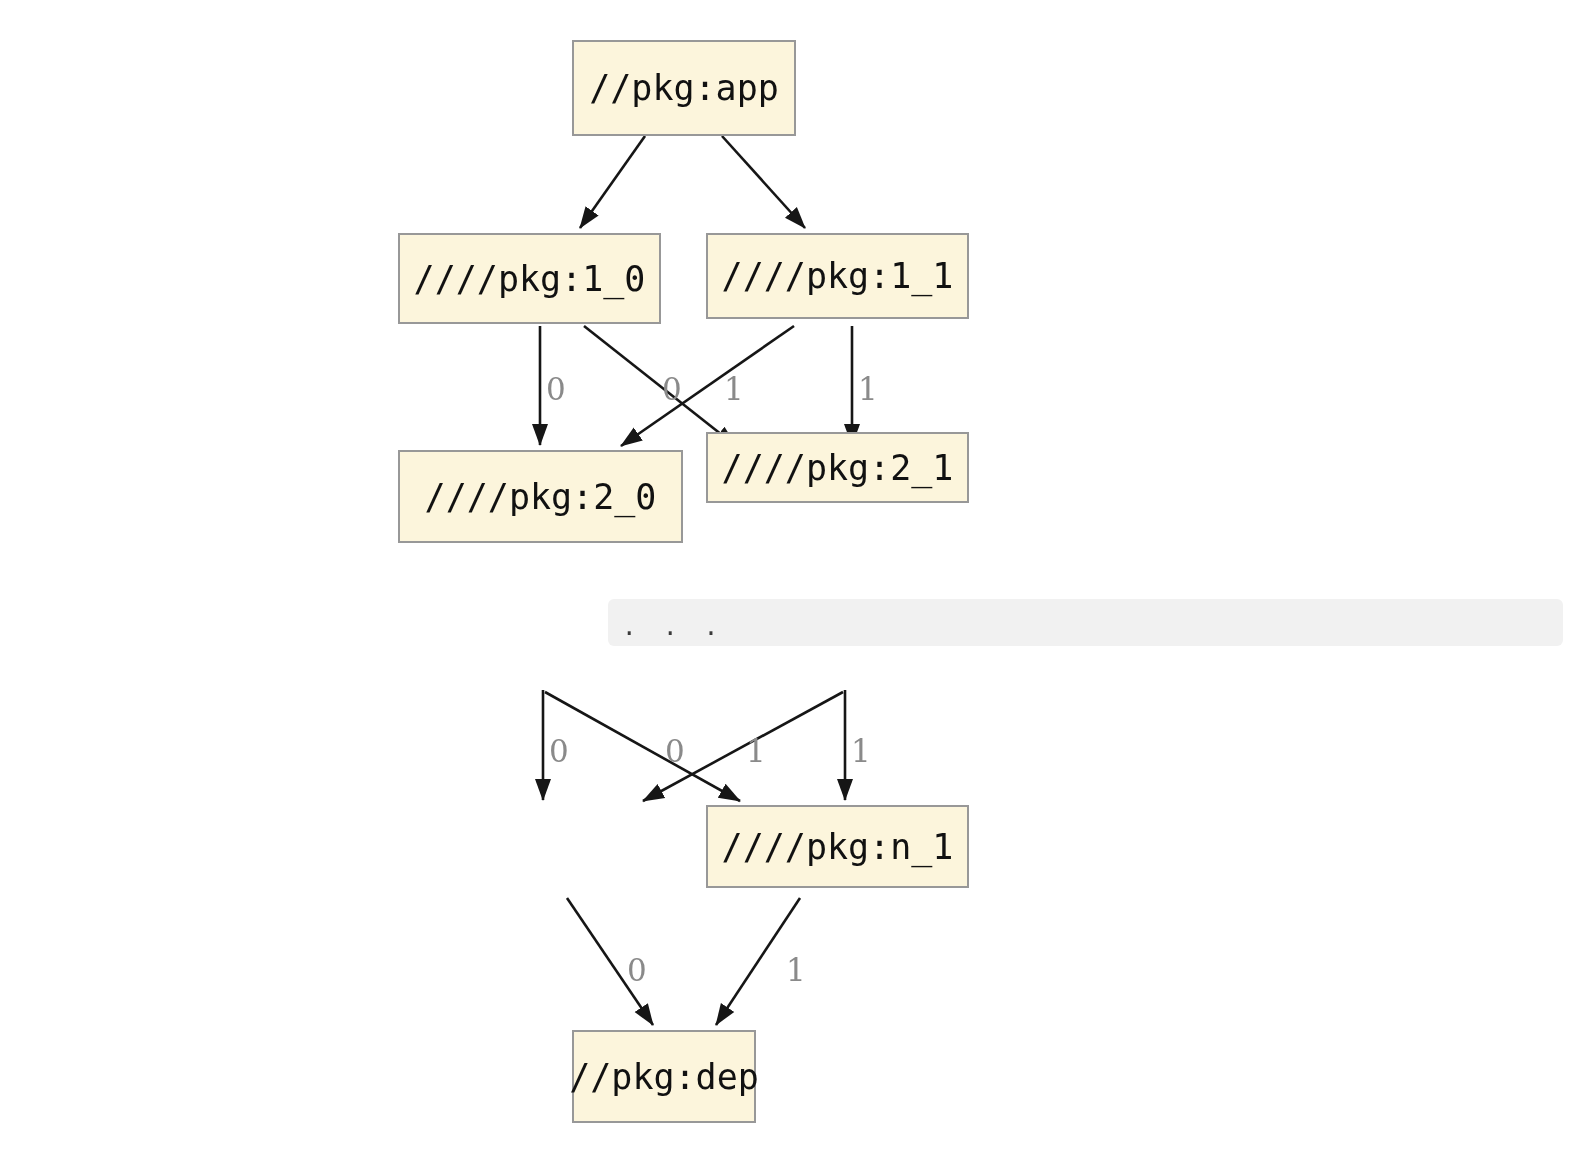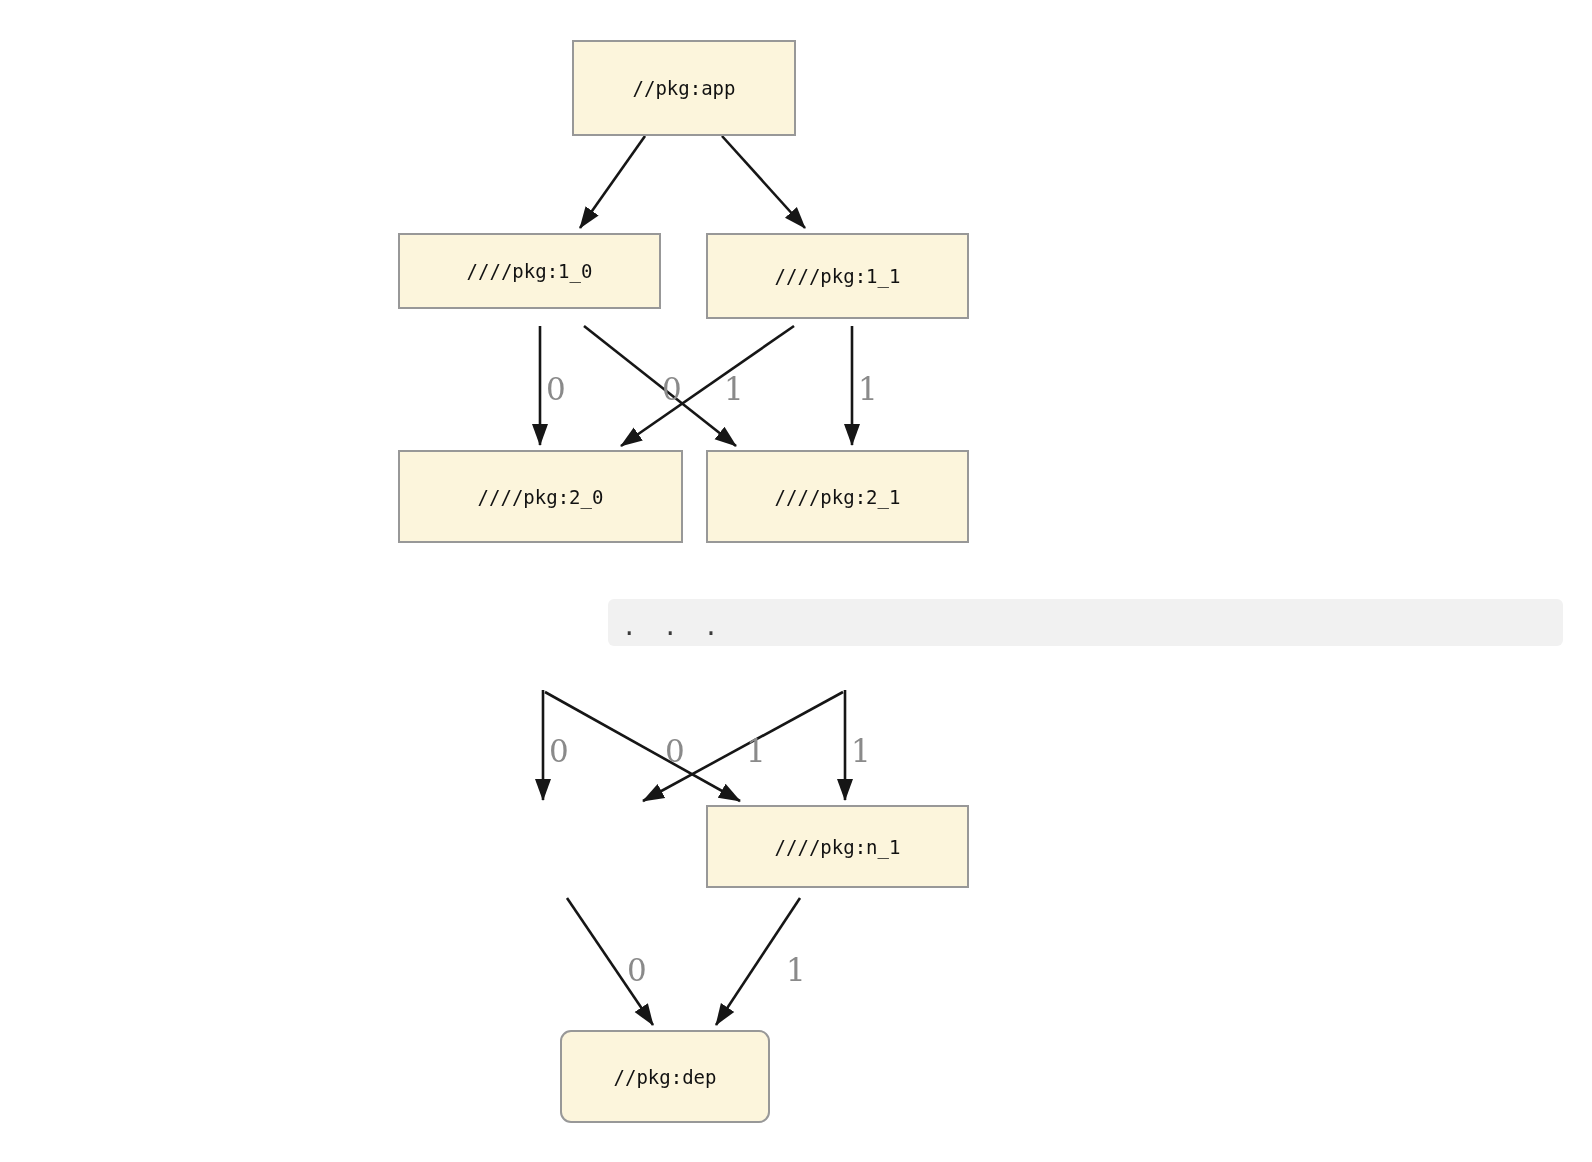--- a/index.html
+++ b/index.html
@@ -22,32 +22,32 @@
     stroke-width: 2.6;
   }
   .node {
     position: absolute;
     box-sizing: border-box;
     background: #fcf5dc;
     border: 2px solid #989898;
     display: flex;
     align-items: center;
     justify-content: center;
-    font-size: 19px;
+    font-size: 35px;
     color: #111111;
     white-space: pre;
   }
   .node-app  { left: 572px; top: 40px;   width: 224px; height: 96px; }
-  .node-1-0  { left: 398px; top: 233px;  width: 263px; height: 76px; }
+  .node-1-0  { left: 398px; top: 233px;  width: 263px; height: 91px; }
   .node-1-1  { left: 706px; top: 233px;  width: 263px; height: 86px; }
   .node-2-0  { left: 398px; top: 450px;  width: 285px; height: 93px; }
-  .node-2-1  { left: 706px; top: 450px;  width: 263px; height: 93px; }
+  .node-2-1  { left: 706px; top: 432px;  width: 263px; height: 71px; }
   .node-n-0  { left: 398px; top: 805px;  width: 263px; height: 93px; }
   .node-n-1  { left: 706px; top: 805px;  width: 263px; height: 83px; }
-  .node-dep  { left: 560px; top: 1030px; width: 210px; height: 93px; border-radius: 11px; }
+  .node-dep  { left: 572px; top: 1030px; width: 184px; height: 93px; }
   .edge-label {
     position: absolute;
     font-family: "DejaVu Serif", "Liberation Serif", serif;
     font-size: 31px;
     line-height: 1;
     color: #8a8a8a;
   }
   .el-b1 { left: 546px; top: 374px; }
   .el-b2 { left: 724px; top: 374px; }
   .el-b3 { left: 662px; top: 374px; }

